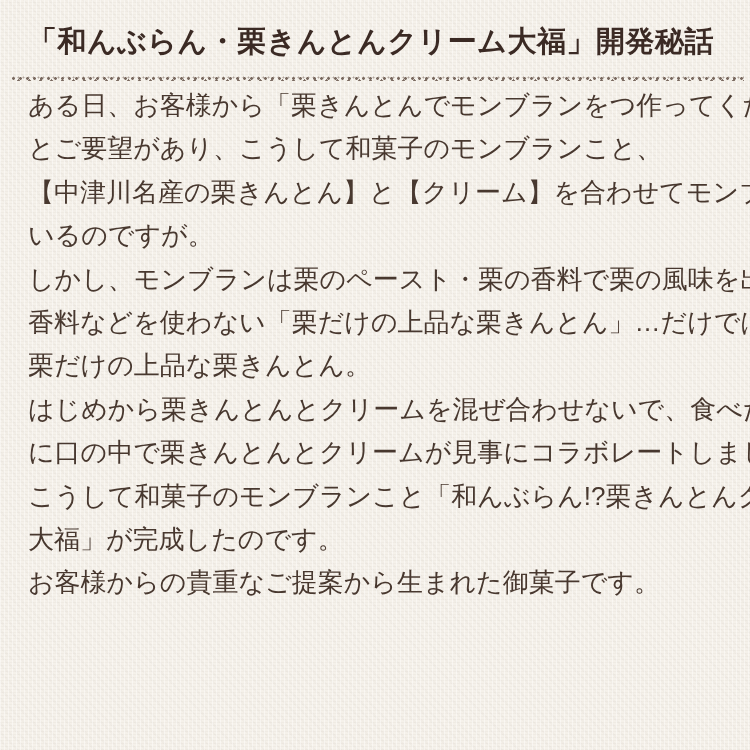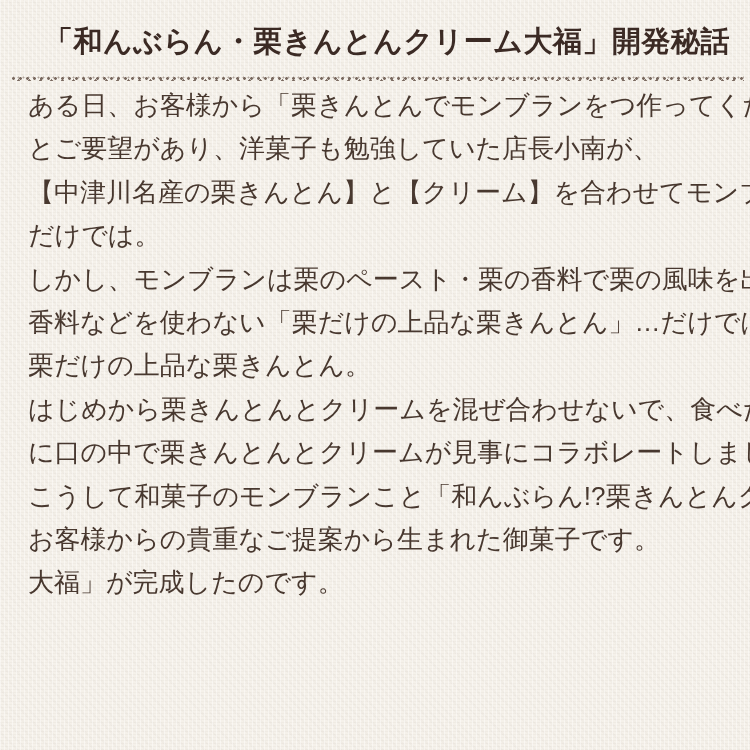--- a/index.html
+++ b/index.html
@@ -21,21 +21,21 @@
     overflow: hidden;
   }
   .page {
     width: 750px;
     height: 750px;
     position: relative;
   }
   .title {
     position: absolute;
     top: 22px;
-    left: 44px;
+    left: 28px;
     right: 14px;
     font-size: 29px;
     font-weight: 700;
     letter-spacing: 0.5px;
     color: var(--title-text);
     white-space: nowrap;
   }
   .separator {
     position: absolute;
     top: 74px;
@@ -65,25 +65,25 @@
   }
 </style>
 </head>
 <body>
 
 <div class="page">
   <h1 class="title">「和んぶらん・栗きんとんクリーム大福」開発秘話</h1>
   <div class="separator"></div>
   <div class="body-text">
       <div class="line">ある日、お客様から「栗きんとんでモンブランをつ作ってください」</div>
-      <div class="line">とご要望があり、洋菓子も勉強していた店長小南が、</div>
+      <div class="line">とご要望があり、こうして和菓子のモンブランこと、</div>
       <div class="line">【中津川名産の栗きんとん】と【クリーム】を合わせてモンブランを</div>
-      <div class="line">だけでは。</div>
+      <div class="line">いるのですが。</div>
       <div class="line">しかし、モンブランは栗のペースト・栗の香料で栗の風味を出して</div>
       <div class="line">香料などを使わない「栗だけの上品な栗きんとん」…だけでは</div>
       <div class="line">栗だけの上品な栗きんとん。</div>
       <div class="line">はじめから栗きんとんとクリームを混ぜ合わせないで、食べたとき</div>
       <div class="line">に口の中で栗きんとんとクリームが見事にコラボレートしました。</div>
       <div class="line">こうして和菓子のモンブランこと「和んぶらん!?栗きんとんクリーム</div>
+      <div class="line">大福」が完成したのです。</div>
       <div class="line">お客様からの貴重なご提案から生まれた御菓子です。</div>
-      <div class="line">大福」が完成したのです。</div>
     </div>
 </div>
 
 </body></html>

